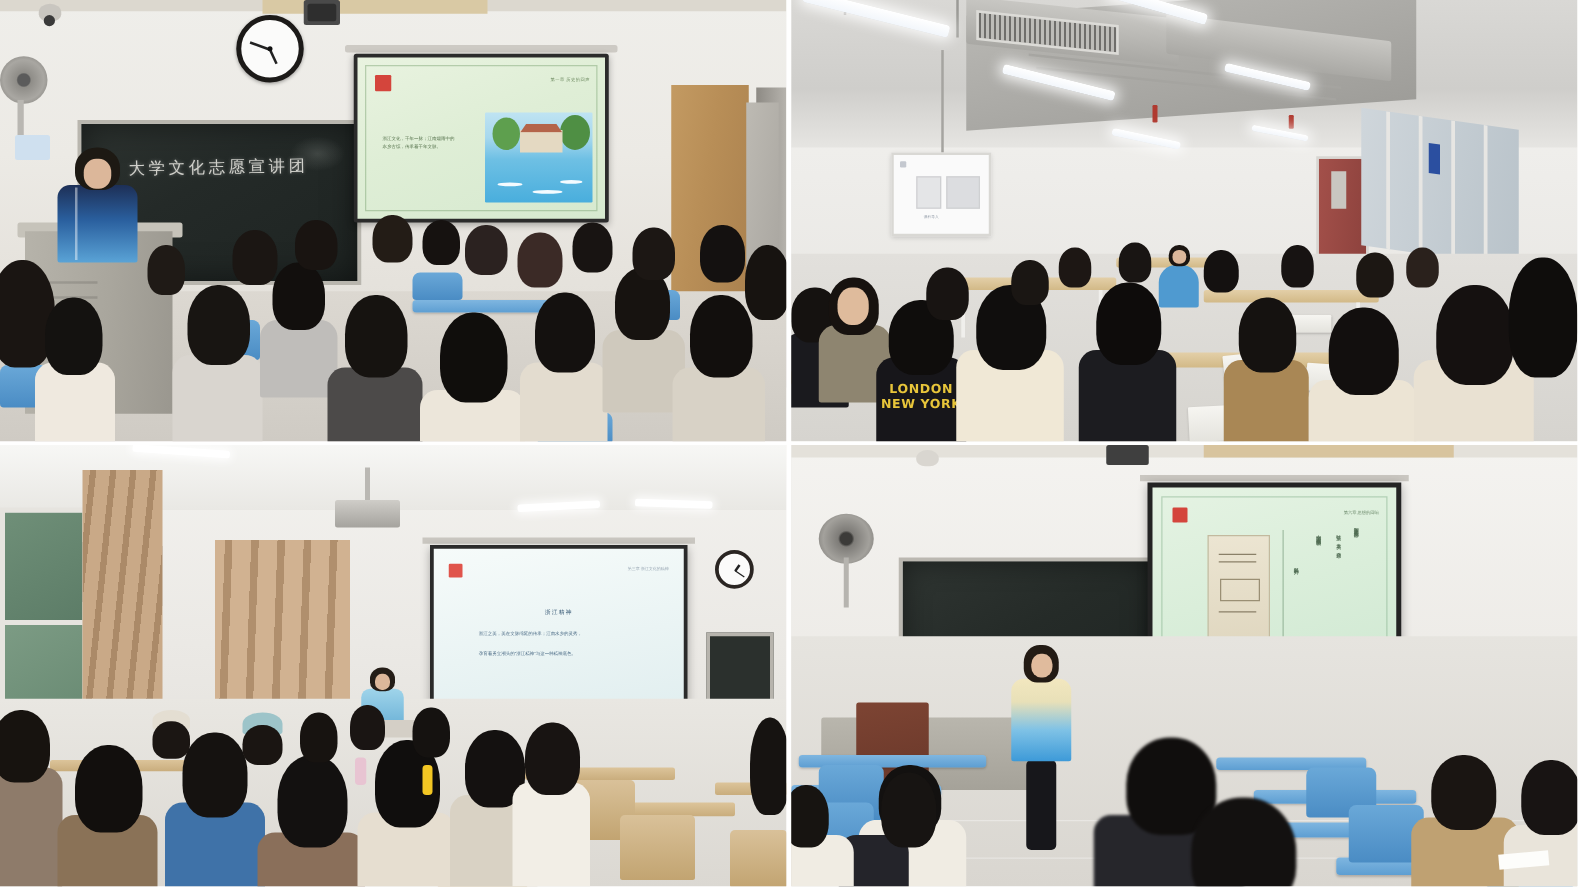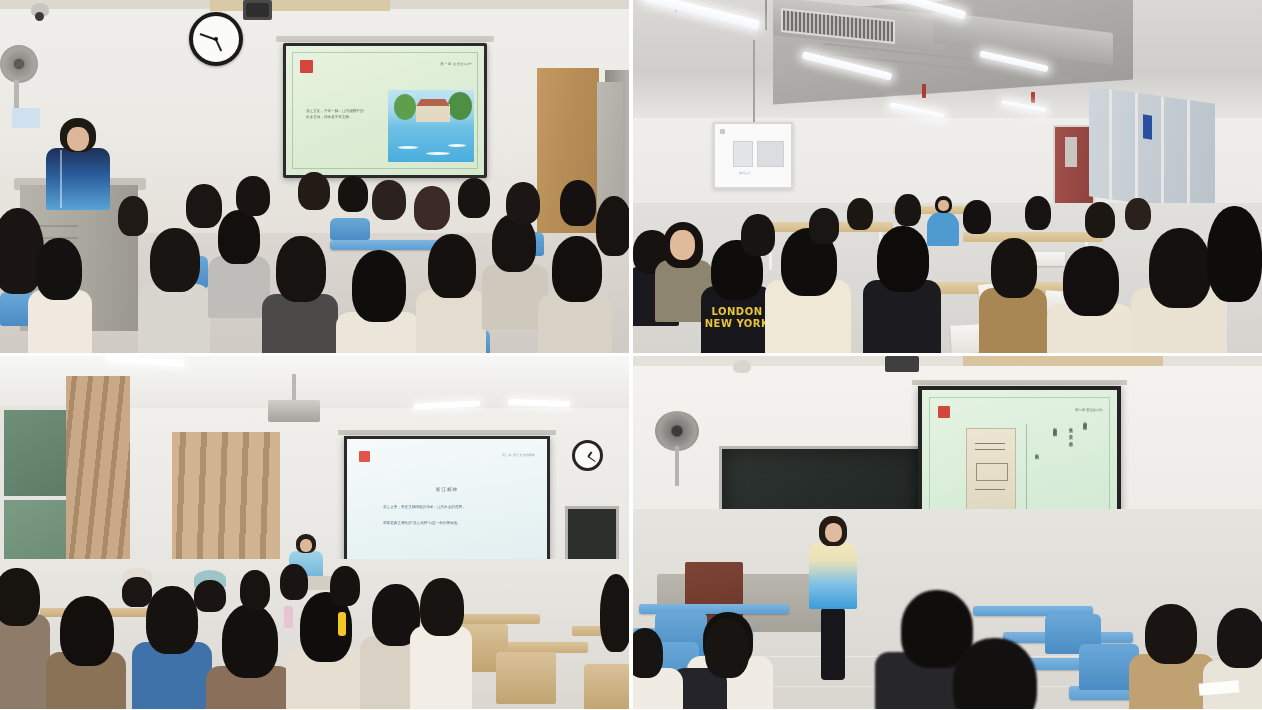--- a/index.html
+++ b/index.html
@@ -217,20 +217,24 @@
     <div class="fan"></div>
     <div class="fanarm"></div>
     <div class="paperwall"></div>
 
     <div class="clock">
       <div class="hh"></div>
         <div class="mm"></div>
         <div class="pin"></div>
     </div>
 
+    <div class="board">
+      <div class="boardsmudge"></div>
+      <div class="chalk">大学文化志愿宣讲团</div>
+    </div>
 
     <div class="screenRod"></div>
     <div class="screenFrame">
       <div class="slide">
         <div class="slideInner"></div>
         <div class="seal"></div>
         <div class="slideHdr">第一章 历史的回声</div>
         <div class="slideTxt">浙江文化，千年一脉；江南烟雨中的水乡古镇，传承着千年文脉。</div>
         <div class="slidePic">
           <div class="pTree" style="left:6px;top:4px;width:22px;height:26px;"></div>

